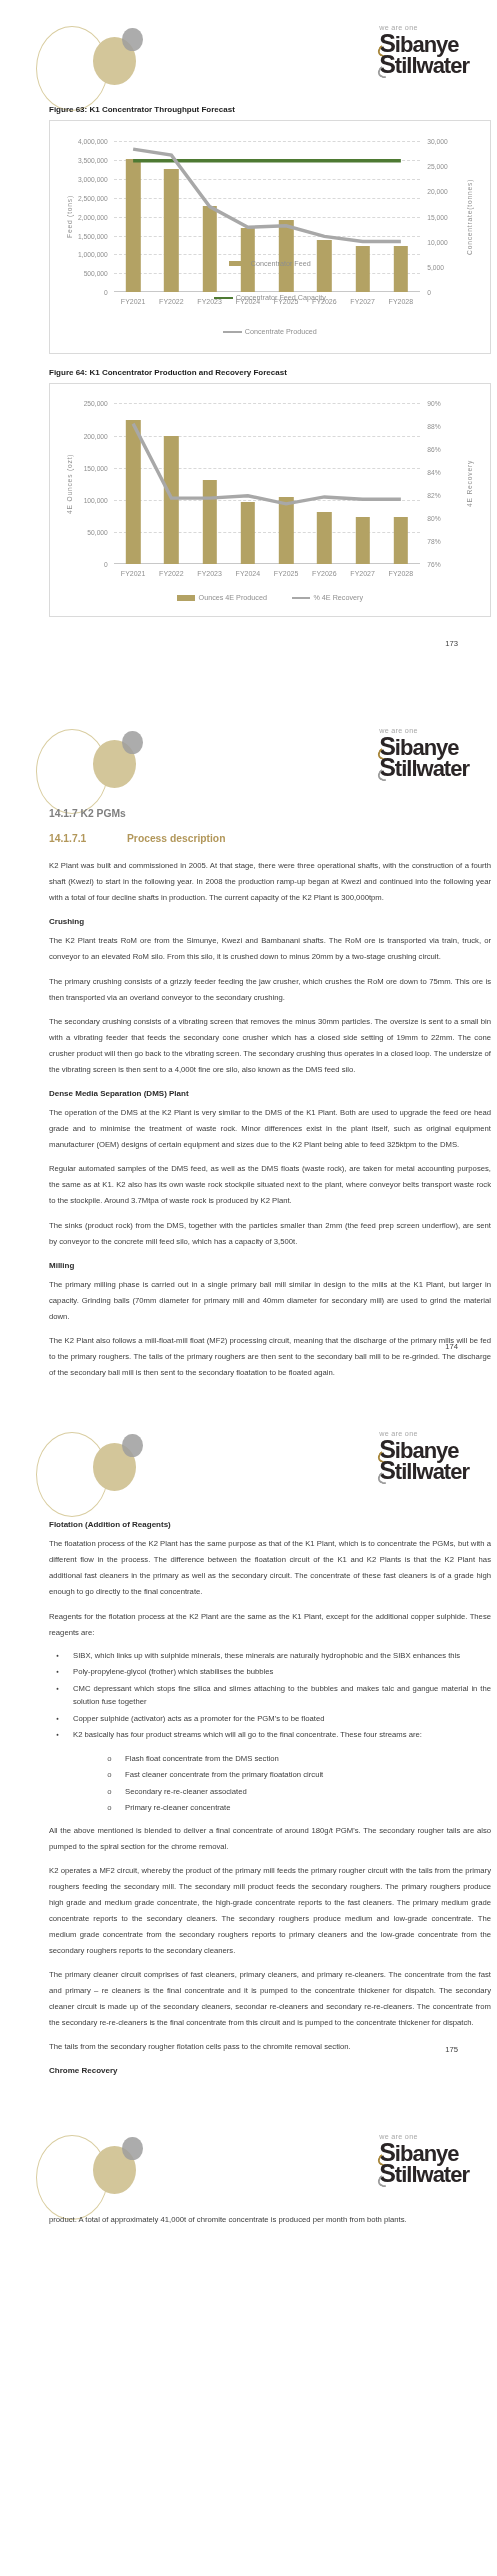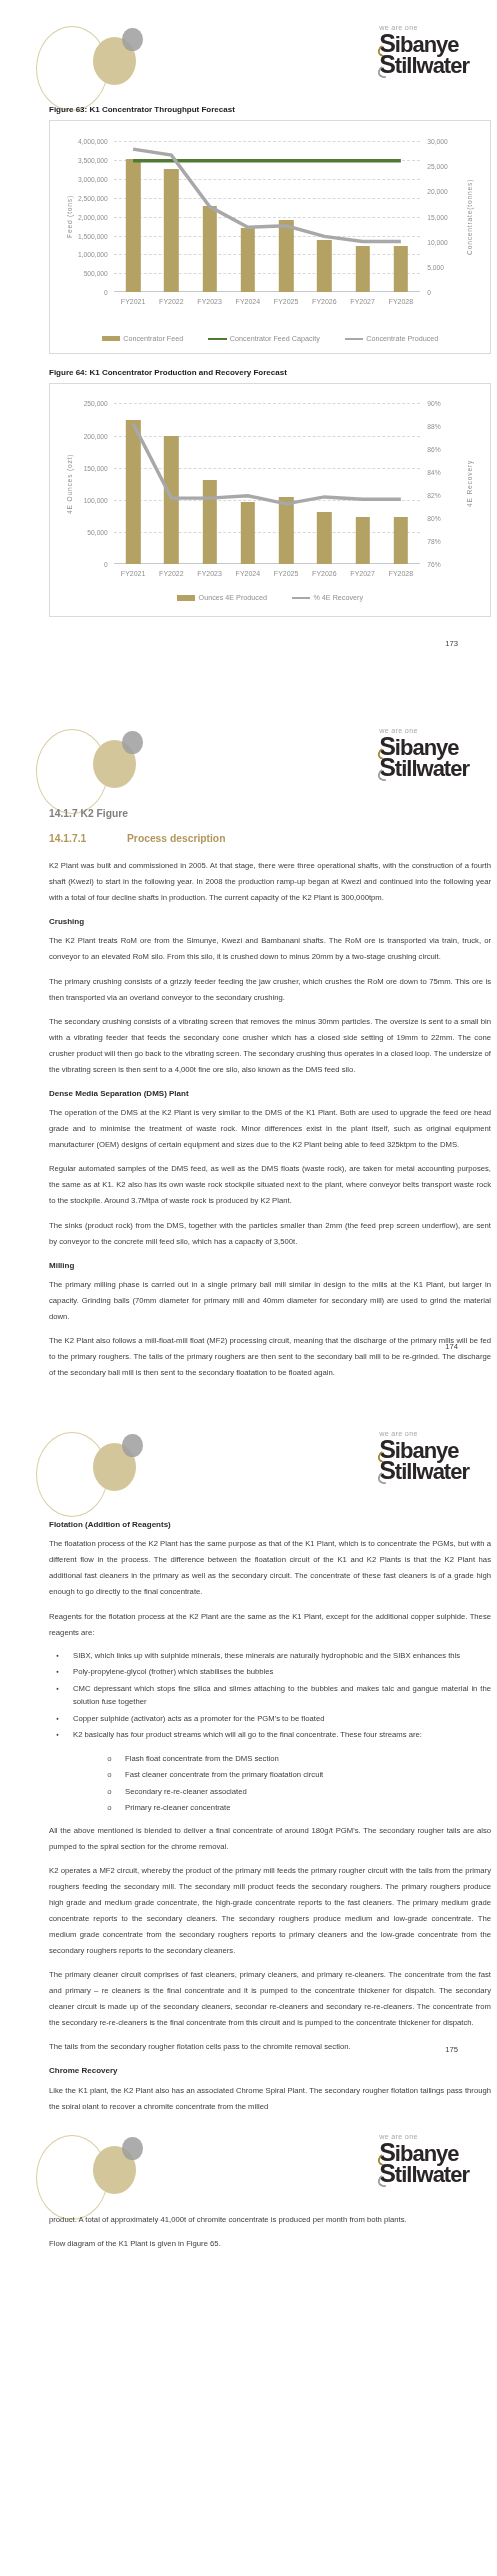--- a/index.html
+++ b/index.html
@@ -122,21 +122,21 @@
             <div class="xlabel" style="left: 18.75%;">FY2022</div>
             <div class="xlabel" style="left: 31.25%;">FY2023</div>
             <div class="xlabel" style="left: 43.75%;">FY2024</div>
             <div class="xlabel" style="left: 56.25%;">FY2025</div>
             <div class="xlabel" style="left: 68.75%;">FY2026</div>
             <div class="xlabel" style="left: 81.25%;">FY2027</div>
             <div class="xlabel" style="left: 93.75%;">FY2028</div>
           </div>
           <div class="axis-title" style="left: 15.5px; top: 19.6px; height: 151px;">Feed (tons)</div>
           <div class="axis-title" style="right: 17.5px; top: 19.6px; height: 151px;">Concentrate(tonnes)</div>
-          <div class="legend" style="bottom: 10px;">
+          <div class="legend" style="bottom: 17px; flex-direction: column;">
             <div class="legend-item">
               <span class="sw-bar" style="background: rgb(179, 162, 100);"></span>
               <span>Concentrator Feed</span>
             </div>
             <div class="legend-item">
               <span class="sw-line" style="background: rgb(78, 122, 51);"></span>
               <span>Concentrator Feed Capacity</span>
             </div>
             <div class="legend-item">
               <span class="sw-line" style="background: rgb(168, 168, 168);"></span>
@@ -208,21 +208,21 @@
         <div class="ellipse-outline"></div>
         <div class="ellipse-tan"></div>
         <div class="ellipse-grey"></div>
       </div>
       <div class="brand">
         <div class="brand-tagline">we are one</div>
         <div class="brand-word"><span class="initial hook-gold">S<i></i></span><span>ibanye</span></div>
         <div class="brand-word brand-word2"><span class="initial hook-grey">S<i></i></span><span>tillwater</span></div>
       </div>
       <div class="content">
-        <div class="h1">14.1.7 K2 Figure</div>
+        <div class="h1">14.1.7 K2 PGMs</div>
         <div class="h2"><span class="h2num">14.1.7.1</span><span>Process description</span></div>
         <div class="para">K2 Plant was built and commissioned in 2005. At that stage, there were three operational shafts, with the construction of a fourth shaft (Kwezi) to start in the following year. In 2008 the production ramp-up began at Kwezi and continued into the following year with a total of four decline shafts in production. The current capacity of the K2 Plant is 300,000tpm.</div>
         <div class="h3">Crushing</div>
         <div class="para">The K2 Plant treats RoM ore from the Simunye, Kwezi and Bambanani shafts. The RoM ore is transported via train, truck, or conveyor to an elevated RoM silo. From this silo, it is crushed down to minus 20mm by a two-stage crushing circuit.</div>
         <div class="para">The primary crushing consists of a grizzly feeder feeding the jaw crusher, which crushes the RoM ore down to 75mm. This ore is then transported via an overland conveyor to the secondary crushing.</div>
         <div class="para">The secondary crushing consists of a vibrating screen that removes the minus 30mm particles. The oversize is sent to a small bin with a vibrating feeder that feeds the secondary cone crusher which has a closed side setting of 19mm to 22mm. The cone crusher product will then go back to the vibrating screen. The secondary crushing thus operates in a closed loop. The undersize of the vibrating screen is then sent to a 4,000t fine ore silo, also known as the DMS feed silo.</div>
         <div class="h3">Dense Media Separation (DMS) Plant</div>
         <div class="para">The operation of the DMS at the K2 Plant is very similar to the DMS of the K1 Plant. Both are used to upgrade the feed ore head grade and to minimise the treatment of waste rock. Minor differences exist in the plant itself, such as original equipment manufacturer (OEM) designs of certain equipment and sizes due to the K2 Plant being able to feed 325ktpm to the DMS.</div>
         <div class="para">Regular automated samples of the DMS feed, as well as the DMS floats (waste rock), are taken for metal accounting purposes, the same as at K1. K2 also has its own waste rock stockpile situated next to the plant, where conveyor belts transport waste rock to the stockpile. Around 3.7Mtpa of waste rock is produced by K2 Plant.</div>
         <div class="para">The sinks (product rock) from the DMS, together with the particles smaller than 2mm (the feed prep screen underflow), are sent by conveyor to the concrete mill feed silo, which has a capacity of 3,500t.</div>
@@ -285,34 +285,32 @@
           <div class="brow">
             <span class="smark">o</span>
             <span class="btxt">Primary re-cleaner concentrate</span>
           </div>
         </div>
         <div class="para">All the above mentioned is blended to deliver a final concentrate of around 180g/t PGM's. The secondary rougher tails are also pumped to the spiral section for the chrome removal.</div>
         <div class="para">K2 operates a MF2 circuit, whereby the product of the primary mill feeds the primary rougher circuit with the tails from the primary roughers feeding the secondary mill. The secondary mill product feeds the secondary roughers. The primary roughers produce high grade and medium grade concentrate, the high-grade concentrate reports to the fast cleaners. The primary medium grade concentrate reports to the secondary cleaners. The secondary roughers produce medium and low-grade concentrate. The medium grade concentrate from the secondary roughers reports to primary cleaners and the low-grade concentrate from the secondary roughers reports to the secondary cleaners.</div>
         <div class="para">The primary cleaner circuit comprises of fast cleaners, primary cleaners, and primary re-cleaners. The concentrate from the fast and primary – re cleaners is the final concentrate and it is pumped to the concentrate thickener for dispatch. The secondary cleaner circuit is made up of the secondary cleaners, secondar re-cleaners and secondary re-re-cleaners. The concentrate from the secondary re-re-cleaners is the final concentrate from this circuit and is pumped to the concentrate thickener for dispatch.</div>
         <div class="para">The tails from the secondary rougher flotation cells pass to the chromite removal section.</div>
         <div class="h3">Chrome Recovery</div>
-        <div class="para">Like the K1 plant, the K2 Plant also has an associated Chrome Spiral Plant. The secondary rougher flotation tailings pass through the spiral plant to recover a chromite concentrate from the milled</div>
       </div>
       <div class="pagenum">175</div>
     </div>
     <div class="page">
       <div>
         <div class="ellipse-outline"></div>
         <div class="ellipse-tan"></div>
         <div class="ellipse-grey"></div>
       </div>
       <div class="brand">
         <div class="brand-tagline">we are one</div>
         <div class="brand-word"><span class="initial hook-gold">S<i></i></span><span>ibanye</span></div>
         <div class="brand-word brand-word2"><span class="initial hook-grey">S<i></i></span><span>tillwater</span></div>
       </div>
       <div class="content">
         <div class="para">product. A total of approximately 41,000t of chromite concentrate is produced per month from both plants.</div>
-        <div class="para">Flow diagram of the K1 Plant is given in Figure 65.</div>
       </div>
     </div>
   </div>
 
 
 </body></html>

